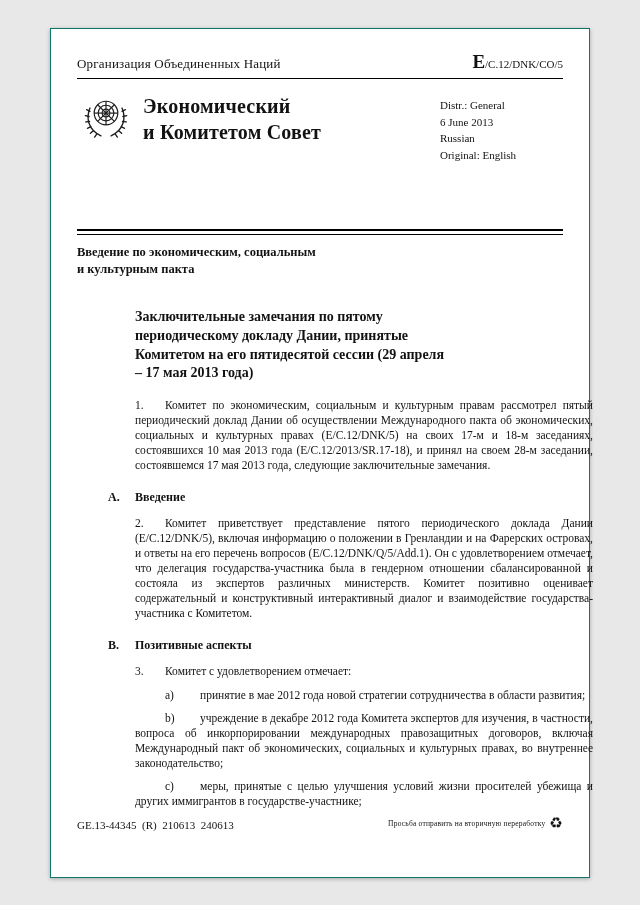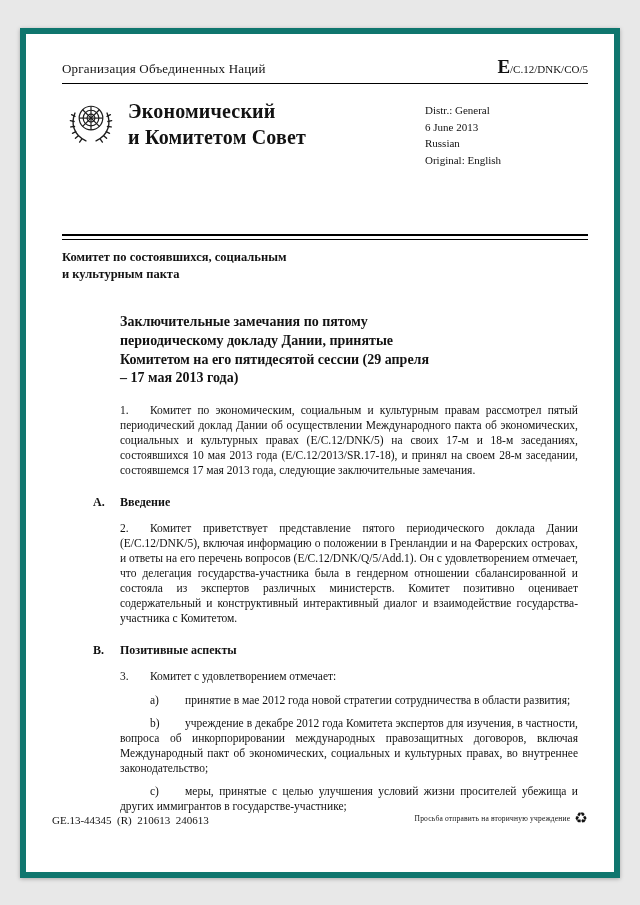--- a/index.html
+++ b/index.html
@@ -5,26 +5,26 @@
   * { margin:0; padding:0; box-sizing:border-box; }
   html, body { background:#e8e8e8; }
   body {
     width:640px; height:905px;
     font-family:"Liberation Serif", serif;
     color:#121212;
     overflow:hidden;
   }
   .page {
     position:relative;
-    width:600px; height:850px;
+    width:540px; height:850px;
     margin:28px auto 0;
     background:#ffffff;
-    border:6px solid #0f766e;
+    border:1px solid #0f766e;
     box-shadow:0 1px 4px rgba(0,0,0,.28);
-    padding:22px 26px 0 36px;
+    padding:22px 26px 0 26px;
   }
   
   .masthead { display:flex; justify-content:space-between; align-items:flex-end; }
   .org-name { font-size:13px; letter-spacing:.2px; padding-bottom:1px; }
   .doc-symbol { white-space:nowrap; }
   .sym-big { font-size:19px; font-weight:bold; }
   .sym-rest { font-size:11px; }
   .rule-top { border-top:1px solid #000; margin-top:5px; }
 
   
@@ -97,21 +97,21 @@
       <div>6 June 2013</div>
       <div>Russian</div>
       <div>Original: English</div>
     </div>
   </div>
 
   <div class="rule-thick"></div>
   <div class="rule-thin"></div>
 
   <div class="committee">
-    <div>Комитет по состоявшихся, социальным</div>
+    <div>Введение по экономическим, социальным</div>
     <div>и культурным пакта</div>
   </div>
 
   <div class="bodycol">
     <h1 class="doc-title">Заключительные замечания по пятому периодическому докладу Дании, принятые Комитетом на его пятидесятой сессии (29 апреля – 17 мая 2013 года)</h1>
 
     <p class="para"><span class="pnum">1.</span><span>Комитет по экономическим, социальным и культурным правам рассмотрел пятый периодический доклад Дании об осуществлении Международного пакта об экономических, социальных и культурных правах (E/C.12/DNK/5) на своих 17-м и 18-м заседаниях, состоявшихся 10 мая 2013 года (E/C.12/2013/SR.17-18), и принял на своем 28-м заседании, состоявшемся 17 мая 2013 года, следующие заключительные замечания.</span></p>
 
     <h2 class="section"><span class="sec-letter">A.</span><span>Введение</span></h2>
 
@@ -124,18 +124,18 @@
     <p class="subitem"><span class="sublabel">a)</span><span>принятие в мае 2012 года новой стратегии сотрудничества в области развития;</span></p>
 
     <p class="subitem"><span class="sublabel">b)</span><span>учреждение в декабре 2012 года Комитета экспертов для изучения, в частности, вопроса об инкорпорировании международных правозащитных договоров, включая Международный пакт об экономических, социальных и культурных правах, во внутреннее законодательство;</span></p>
 
     <p class="subitem"><span class="sublabel">c)</span><span>меры, принятые с целью улучшения условий жизни просителей убежища и других иммигрантов в государстве-участнике;</span></p>
   </div>
 
   <div class="pagefooter">
     <div class="footer-ref">GE.13-44345  (R)  210613  240613</div>
     <div class="recycle-note">
-      <span>Просьба отправить на вторичную учреждение</span>
+      <span>Просьба отправить на вторичную переработку</span>
       <span class="recycle-glyph">♻</span>
     </div>
   </div>
 
 </div>
 
 </body></html>

